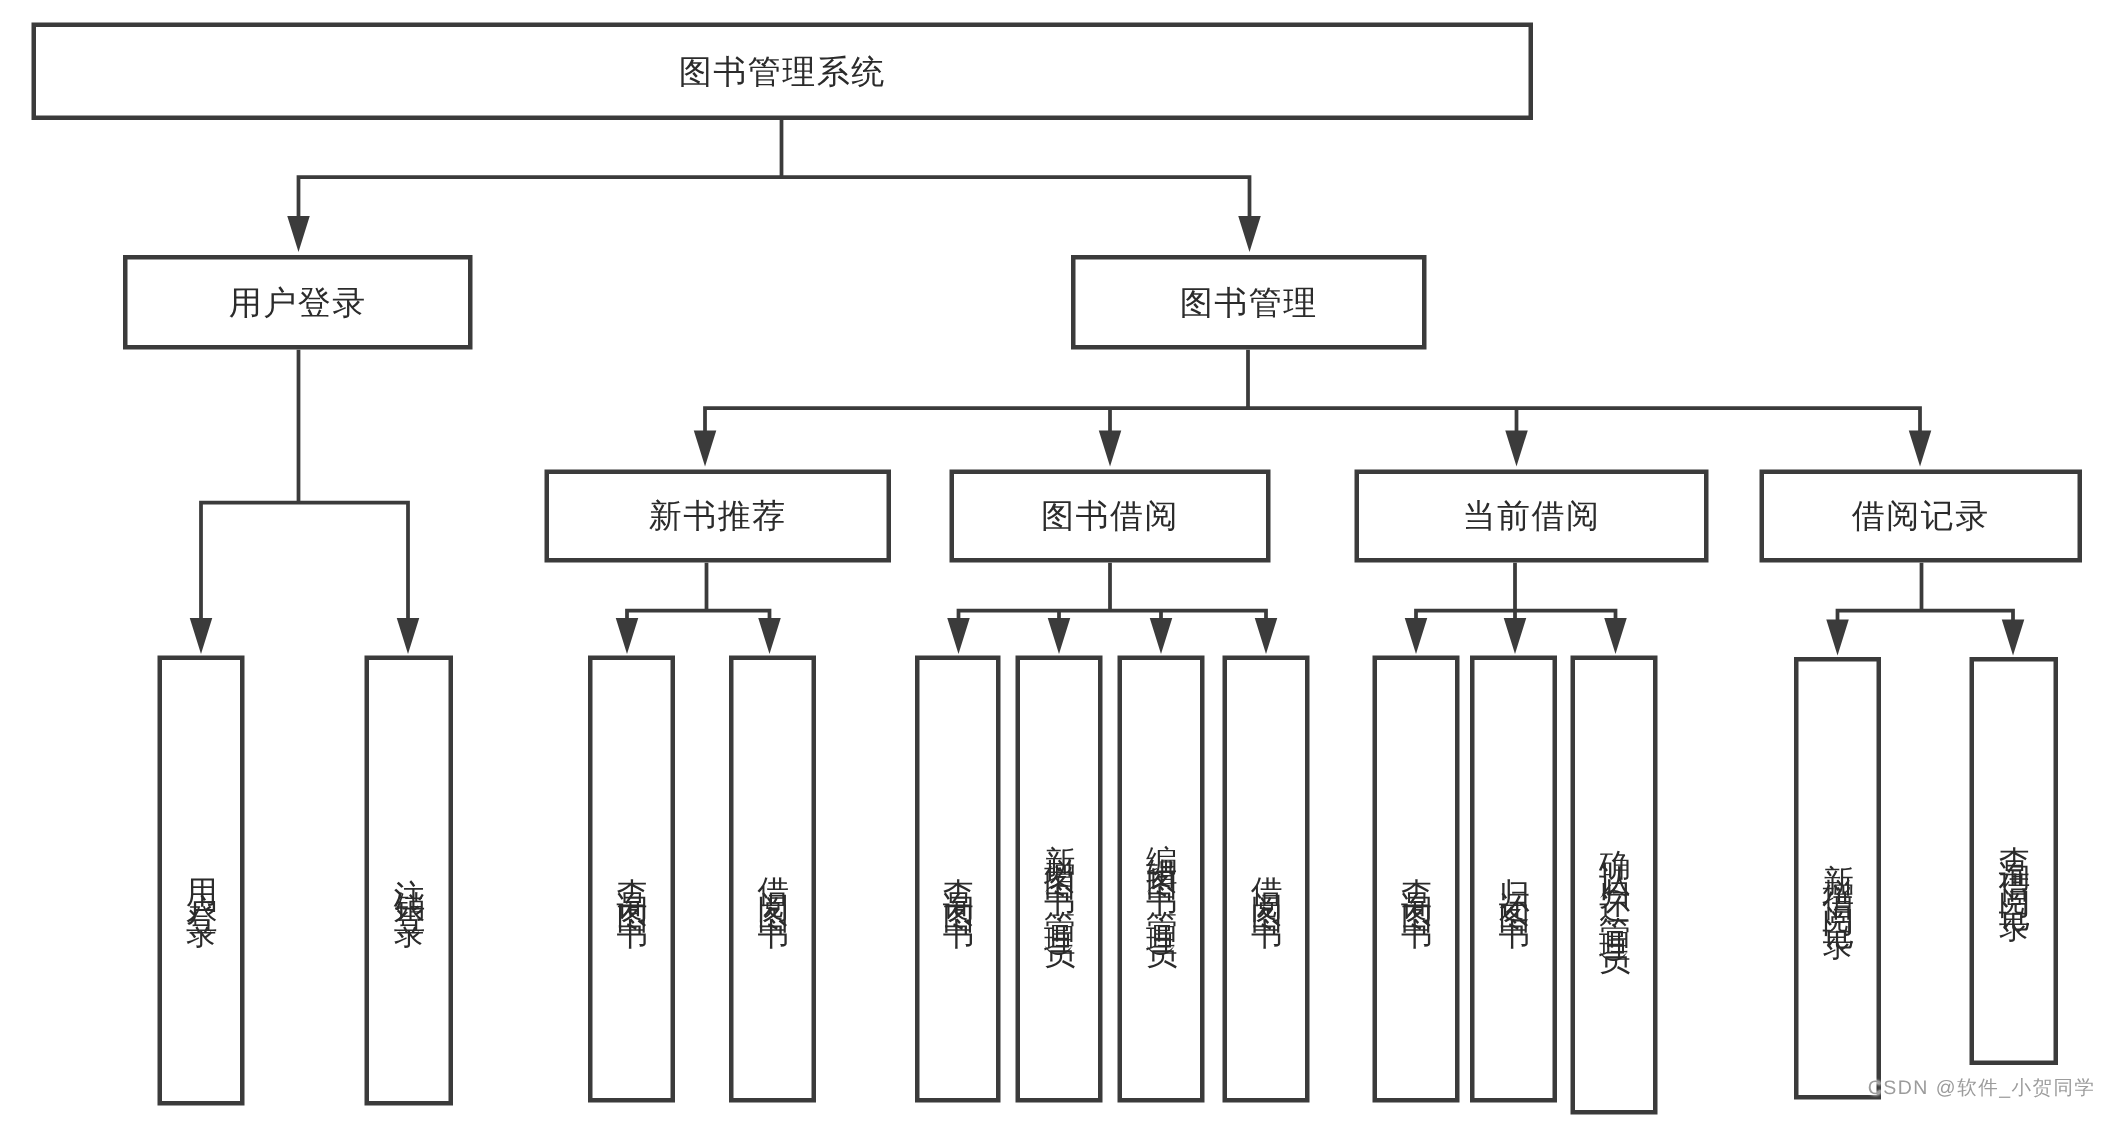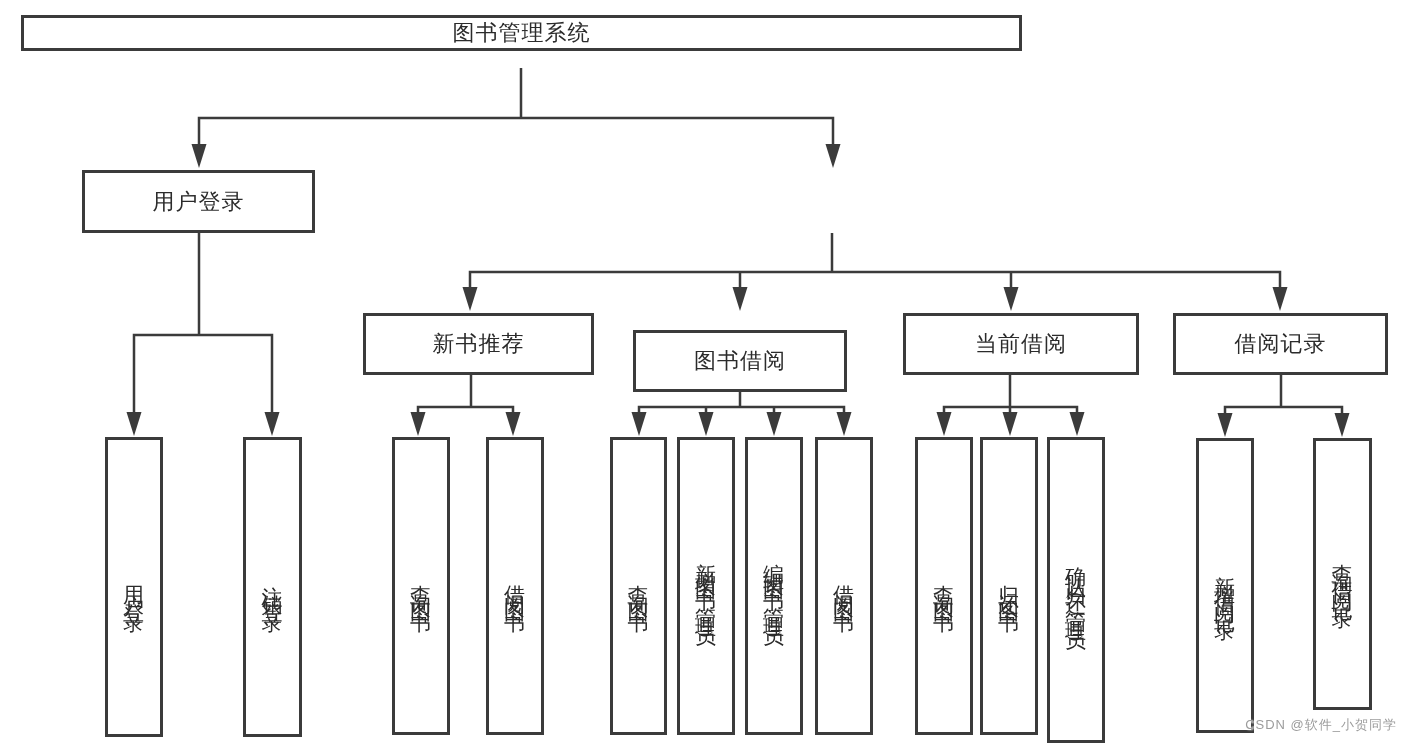--- a/index.html
+++ b/index.html
@@ -97,32 +97,35 @@
       <polygon points="766.5,412 781.5,412 774,436"></polygon>
       <polygon points="836.5,412 851.5,412 844,436"></polygon>
       <polygon points="936.5,412 951.5,412 944,436"></polygon>
       <polygon points="1002.5,412 1017.5,412 1010,436"></polygon>
       <polygon points="1069.5,412 1084.5,412 1077,436"></polygon>
       <polygon points="1217.5,413 1232.5,413 1225,437"></polygon>
       <polygon points="1334.5,413 1349.5,413 1342,437"></polygon>
     </g>
   </svg>
 
-  <div class="hnode" style="left:21px; top:15px; width:1001px; height:36px;text-align:center;">
+  <div class="hnode" style="left:21px; top:15px; width:1001px; height:65px;text-align:center;">
     <span>图书管理系统</span>
   </div>
 
   <div class="hnode" style="left:82px; top:170px; width:233px; height:63px;">
     <span>用户登录</span>
   </div>
+  <div class="hnode" style="left:714px; top:170px; width:237px; height:63px;">
+    <span>图书管理</span>
+  </div>
 
   <div class="hnode" style="left:363px; top:313px; width:231px; height:62px;">
     <span>新书推荐</span>
   </div>
-  <div class="hnode" style="left:633px; top:330px; width:214px; height:62px;">
+  <div class="hnode" style="left:633px; top:313px; width:214px; height:62px;">
     <span>图书借阅</span>
   </div>
   <div class="hnode" style="left:903px; top:313px; width:236px; height:62px;">
     <span>当前借阅</span>
   </div>
   <div class="hnode" style="left:1173px; top:313px; width:215px; height:62px;">
     <span>借阅记录</span>
   </div>
 
   <div class="vnode" style="left:105px; top:437px; width:58px; height:300px;">

